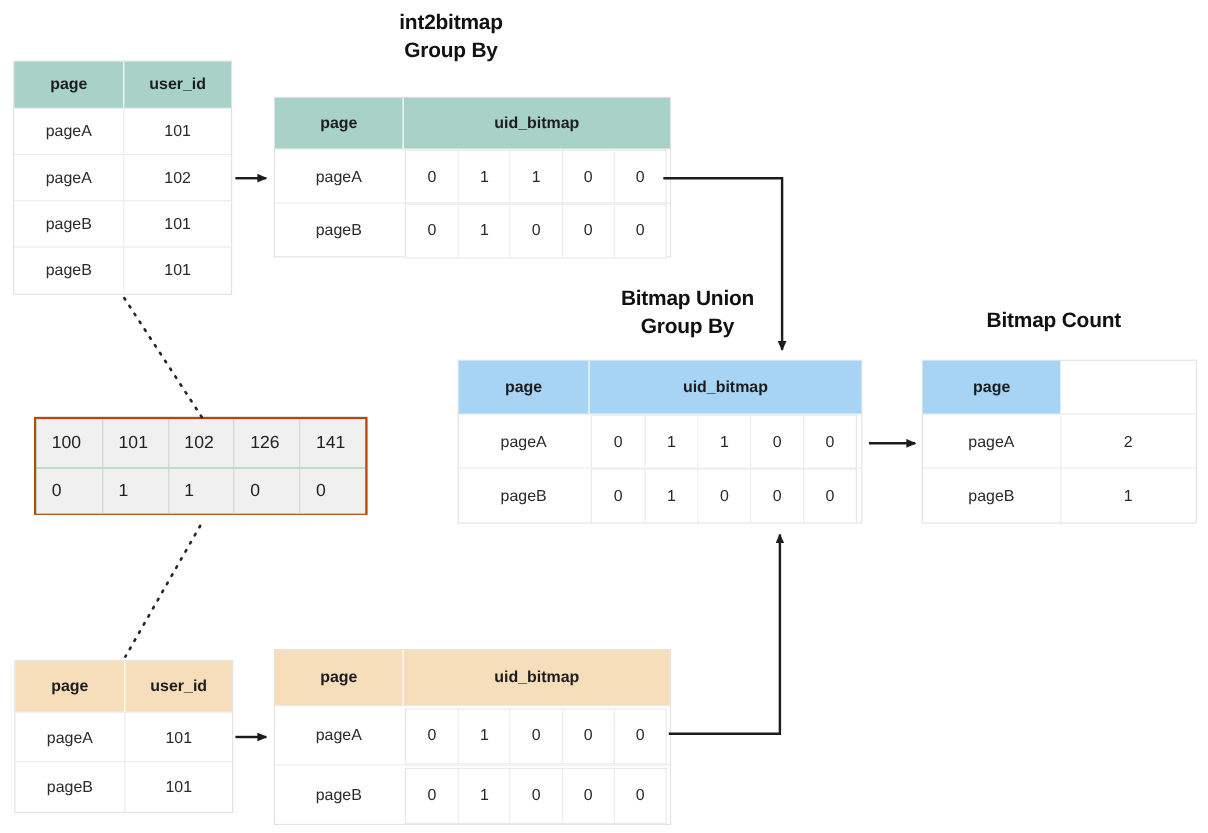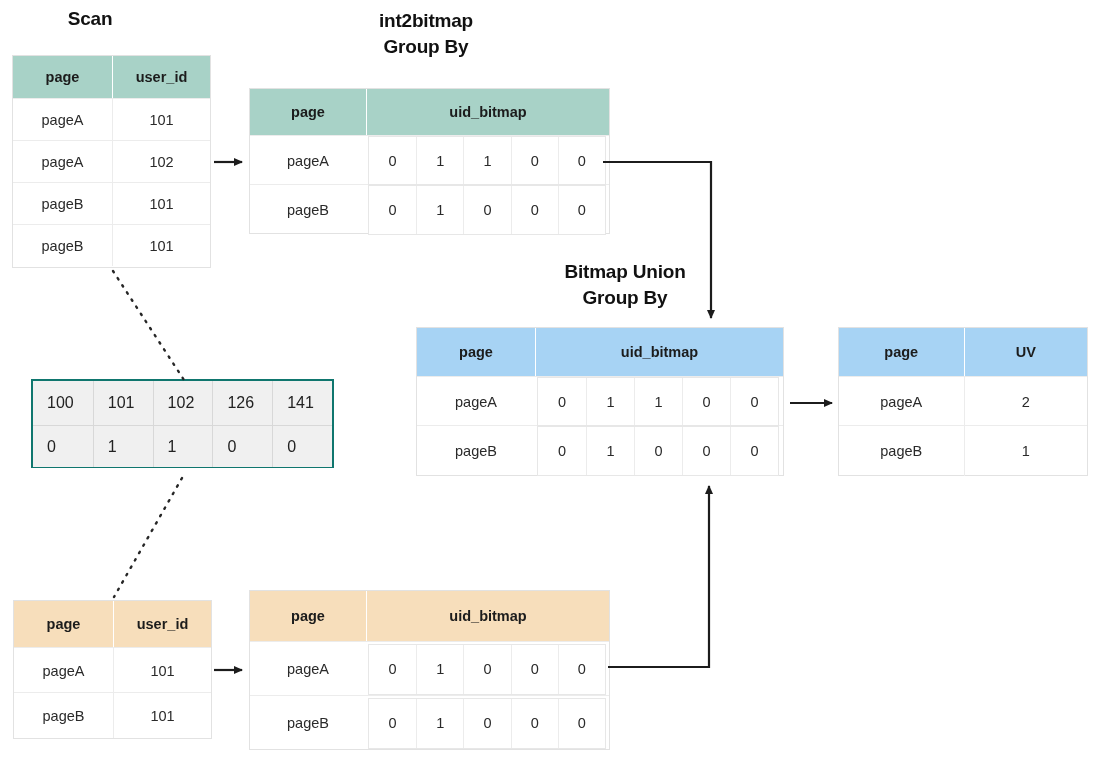--- a/index.html
+++ b/index.html
@@ -89,21 +89,21 @@
   .bitcell-wrap {
     display: flex;
     align-items: center;
     box-sizing: border-box;
     padding-left: 2px;
   }
 
   
   .strip {
     position: absolute;
-    border: 2px solid #0f766e;
+    border: 2px solid #c2410c;
     box-sizing: border-box;
     background: #22c55e;
   }
   .strip-row {
     display: flex;
   }
   .strip-row + .strip-row {
     border-top: 1px solid #d8d8d8;
   }
   .strip-cell {
@@ -124,28 +124,28 @@
     position: absolute;
     pointer-events: none;
   }
   .conn svg { display: block; overflow: visible; }
 </style>
 </head>
 <body>
 
 <div id="canvas">
 
-  <div class="stage-title" style="left:12px; top:6px; width:156px;">Scan</div>
-
-  <div class="stage-title" style="left:306px; top:8px; width:240px;">int2bitmap
+
+  <div class="stage-title" style="left:290px; top:8px; width:240px;">int2bitmap
 Group By</div>
 
   <div class="stage-title" style="left:500px; top:259px; width:250px;">Bitmap Union
 Group By</div>
 
+  <div class="stage-title" style="left:830px; top:279px; width:256px;">Bitmap Count</div>
 
   <div class="tbl" style="left:12px; top:55px; width:199px; height:213px;">
     <div class="tbl-row head-row green" style="height:42px;">
       <div class="cell" style="width:99px; height:42px;">page</div>
       <div class="cell" style="width:98px; height:42px;">user_id</div>
     </div>
     <div class="tbl-row" style="height:42px;">
       <div class="cell" style="width:99px; height:42px;">pageA</div>
       <div class="cell" style="width:98px; height:42px;">101</div>
     </div>
@@ -238,21 +238,20 @@
           <div class="bit" style="width:48.4px;">0</div>
           <div class="bit" style="width:48.4px;">0</div>
         </div>
       </div>
     </div>
   </div>
 
   <div class="tbl" style="left:838px; top:327px; width:250px; height:149px;">
     <div class="tbl-row head-row blue" style="height:48px;">
       <div class="cell" style="width:125px; height:48px;">page</div>
-      <div class="cell" style="width:124px; height:48px;">UV</div>
     </div>
     <div class="tbl-row" style="height:49px;">
       <div class="cell" style="width:125px; height:49px;">pageA</div>
       <div class="cell" style="width:124px; height:49px;">2</div>
     </div>
     <div class="tbl-row" style="height:50px;">
       <div class="cell" style="width:125px; height:50px;">pageB</div>
       <div class="cell" style="width:124px; height:50px;">1</div>
     </div>
   </div>

